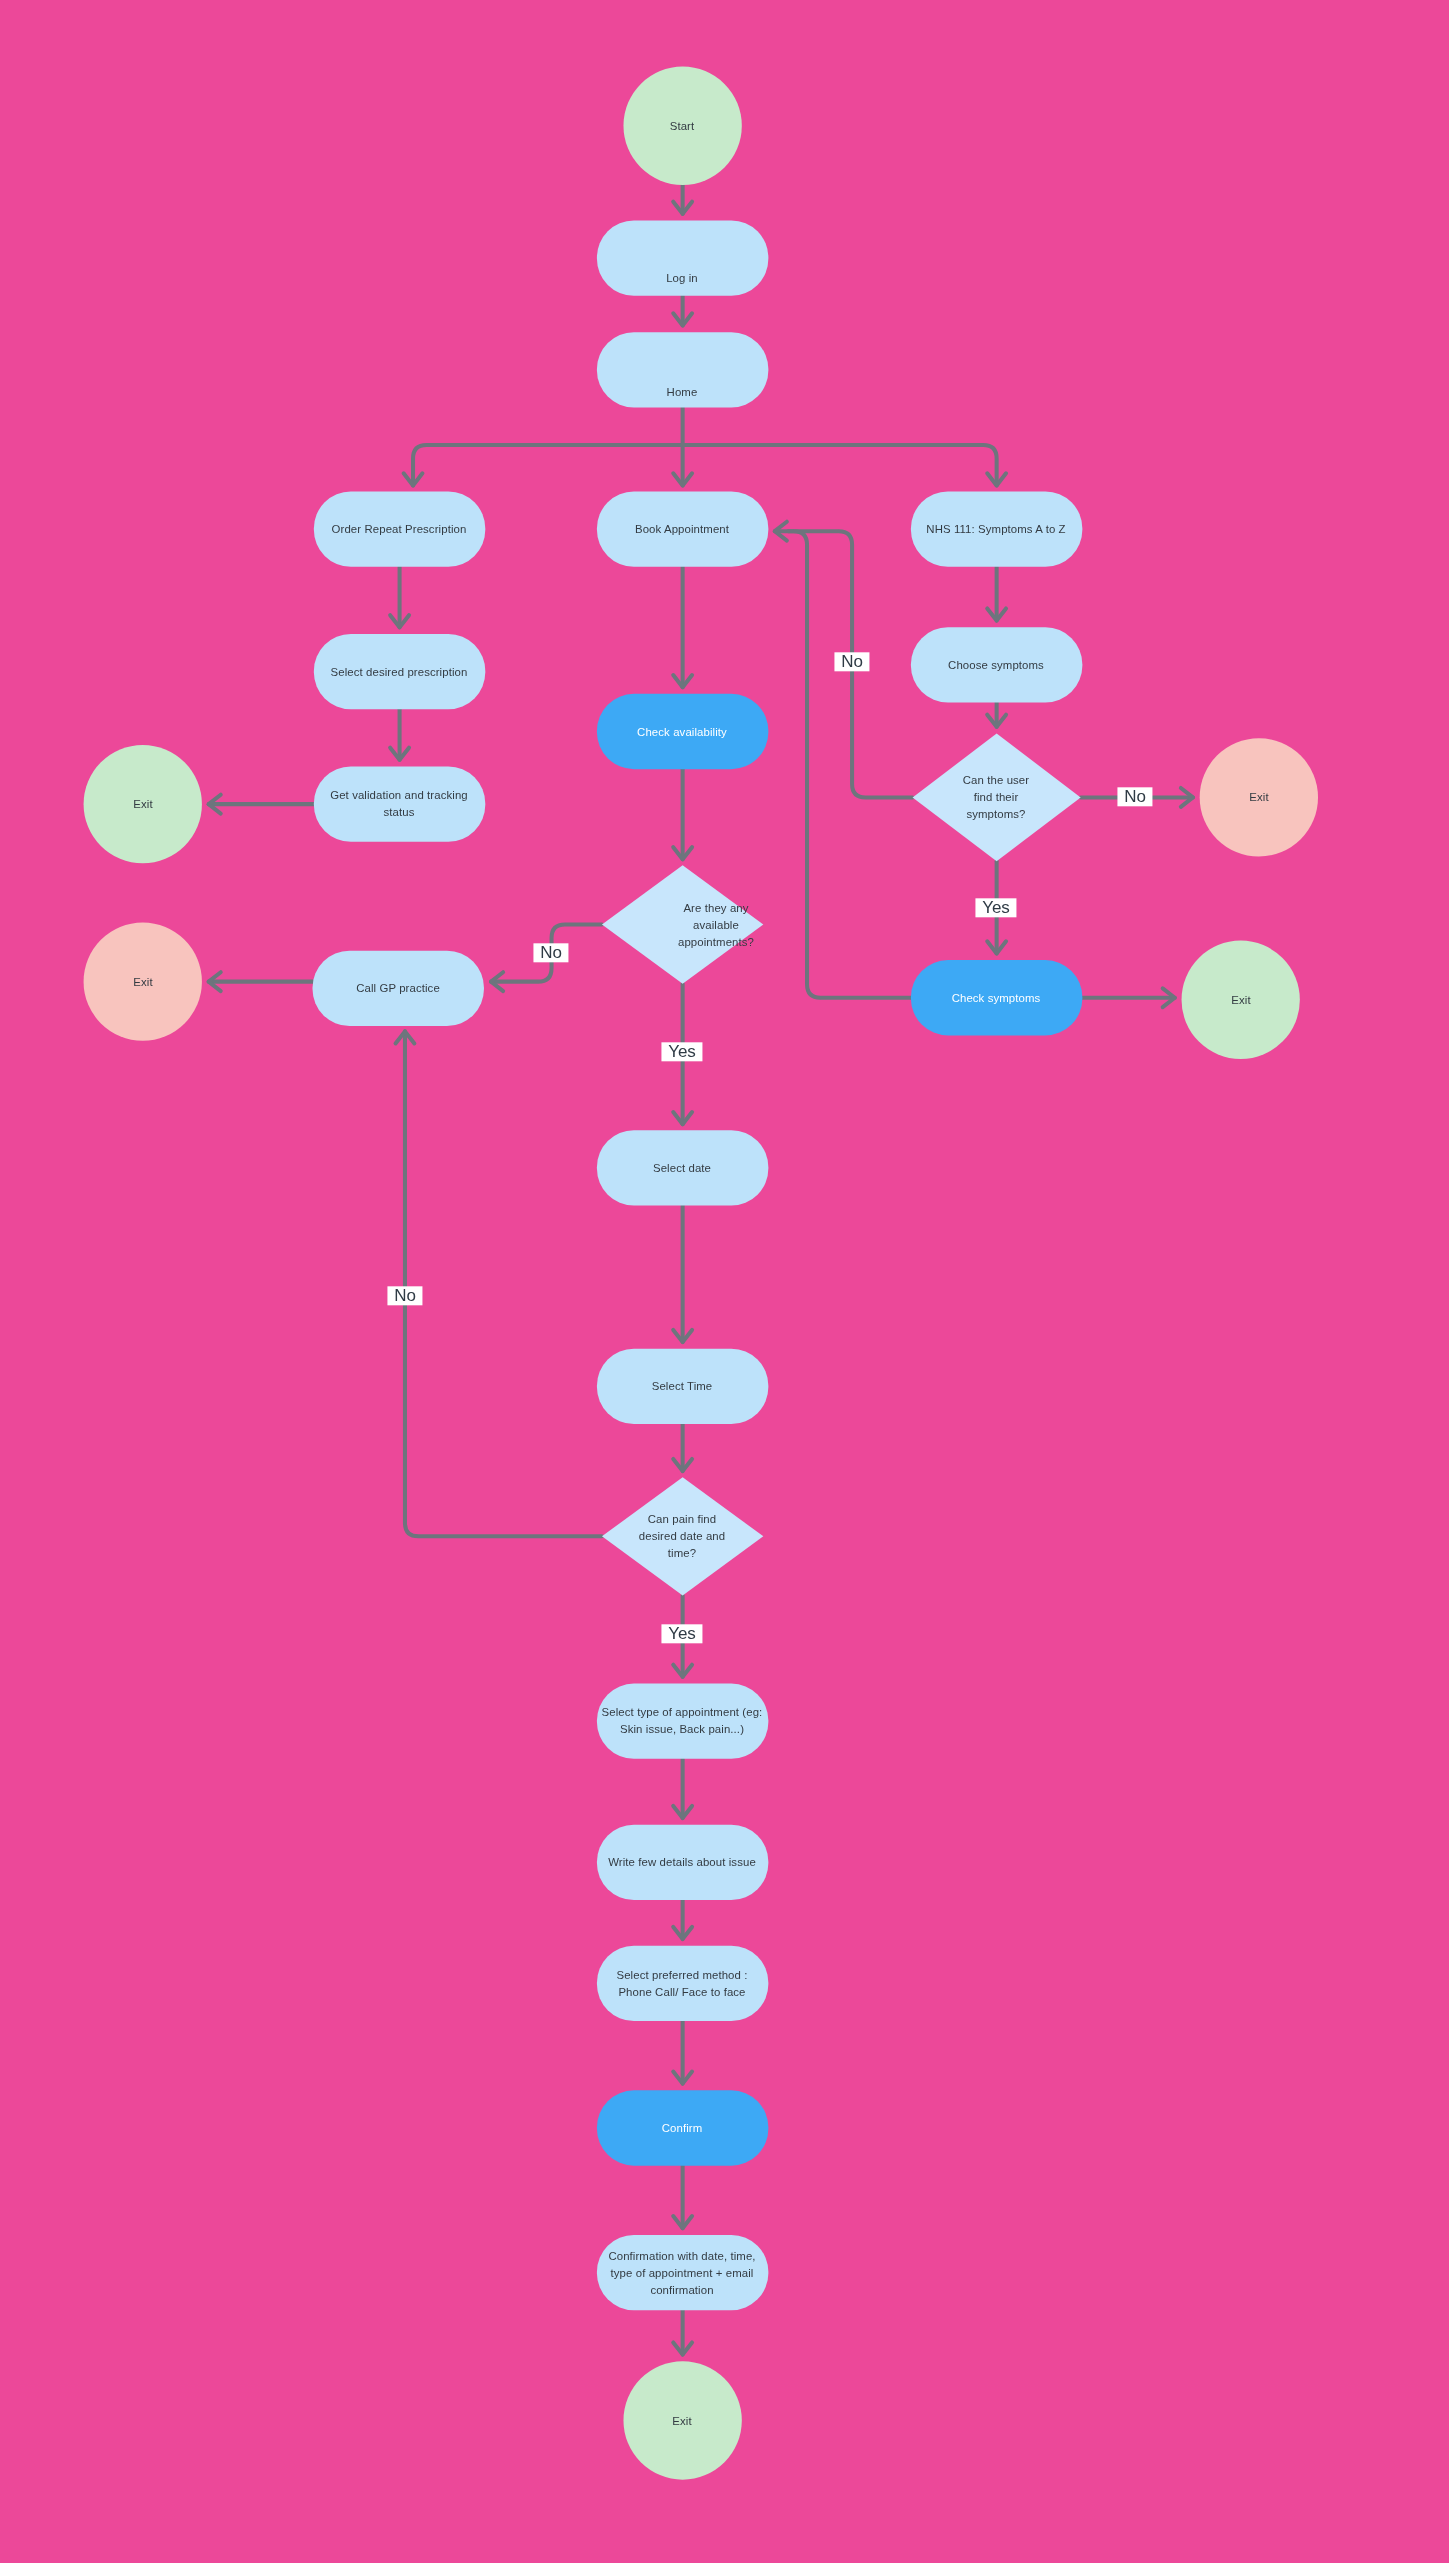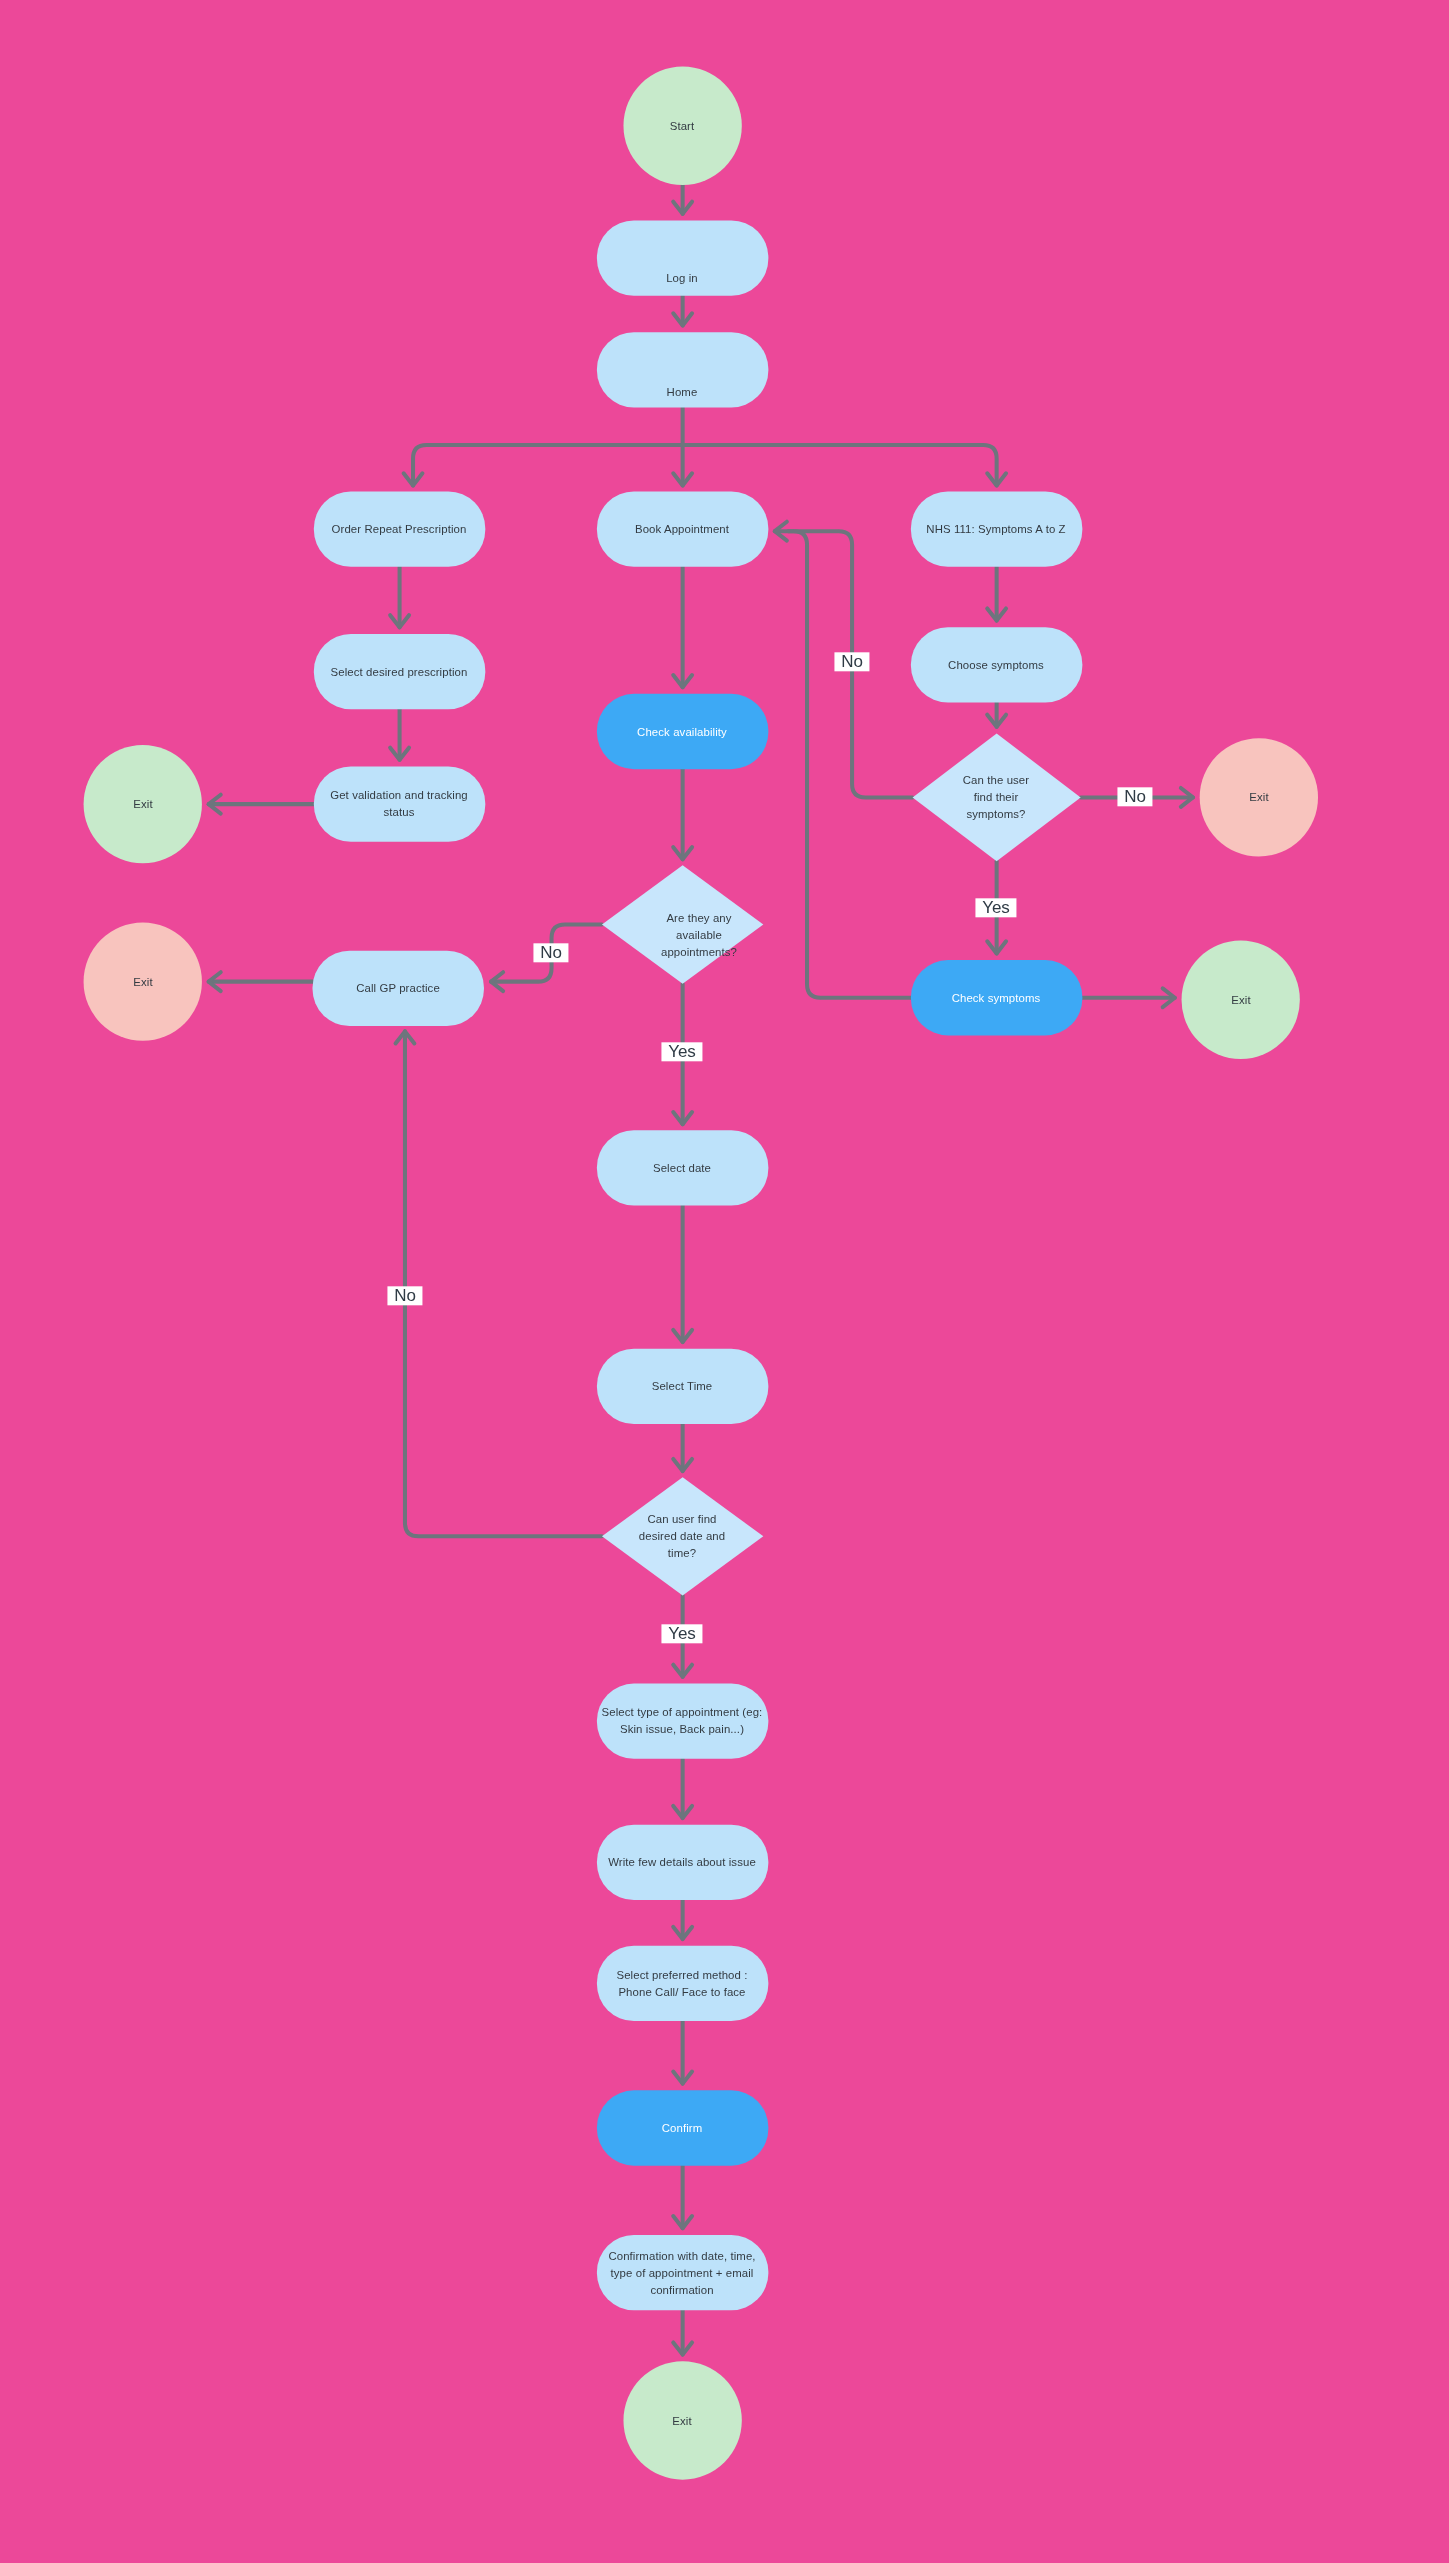--- a/index.html
+++ b/index.html
@@ -116,28 +116,28 @@
     <div class="node-label" style="left:399px; top:529px; width:148px;">Order Repeat Prescription</div>
     <div class="node-label" style="left:682px; top:529px; width:134px;">Book Appointment</div>
     <div class="node-label" style="left:996px; top:529px; width:151px;">NHS 111: Symptoms A to Z</div>
     <div class="node-label" style="left:399px; top:672px; width:155px;">Select desired prescription</div>
     <div class="node-label white" style="left:682px; top:732px; width:134px;">Check availability</div>
     <div class="node-label" style="left:996px; top:665px; width:134px;">Choose symptoms</div>
     <div class="node-label" style="left:399px; top:804px; width:151px;">Get validation and tracking status</div>
     <div class="node-label" style="left:143px; top:804px; width:67px;">Exit</div>
     <div class="node-label" style="left:996px; top:797px; width:84px;">Can the user find their symptoms?</div>
     <div class="node-label" style="left:1259px; top:797px; width:67px;">Exit</div>
-    <div class="node-label" style="left:699px; top:925px; width:97px;margin-top:10px;">Are they any available appointments?</div>
+    <div class="node-label" style="left:716px; top:925px; width:97px;">Are they any available appointments?</div>
     <div class="node-label" style="left:398px; top:988px; width:134px;">Call GP practice</div>
     <div class="node-label" style="left:143px; top:982px; width:67px;">Exit</div>
     <div class="node-label white" style="left:996px; top:998px; width:134px;">Check symptoms</div>
     <div class="node-label" style="left:1241px; top:1000px; width:67px;">Exit</div>
     <div class="node-label" style="left:682px; top:1168px; width:134px;">Select date</div>
     <div class="node-label" style="left:682px; top:1386px; width:134px;">Select Time</div>
-    <div class="node-label" style="left:682px; top:1536px; width:87px;">Can user find desired date and time?</div>
+    <div class="node-label" style="left:682px; top:1536px; width:87px;">Can pain find desired date and time?</div>
     <div class="node-label" style="left:682px; top:1721px; width:165px;">Select type of appointment (eg: Skin issue, Back pain...)</div>
     <div class="node-label" style="left:682px; top:1862px; width:161px;">Write few details about issue</div>
     <div class="node-label" style="left:682px; top:1984px; width:148px;">Select preferred method : Phone Call/ Face to face</div>
     <div class="node-label white" style="left:682px; top:2128px; width:134px;">Confirm</div>
     <div class="node-label" style="left:682px; top:2273px; width:168px;">Confirmation with date, time, type of appointment + email confirmation</div>
     <div class="node-label" style="left:682px; top:2421px; width:67px;">Exit</div>
 
     <div class="edge-label" style="left:682px; top:1052px;">Yes</div>
     <div class="edge-label" style="left:551px; top:953px;">No</div>
     <div class="edge-label" style="left:682px; top:1634px;">Yes</div>

